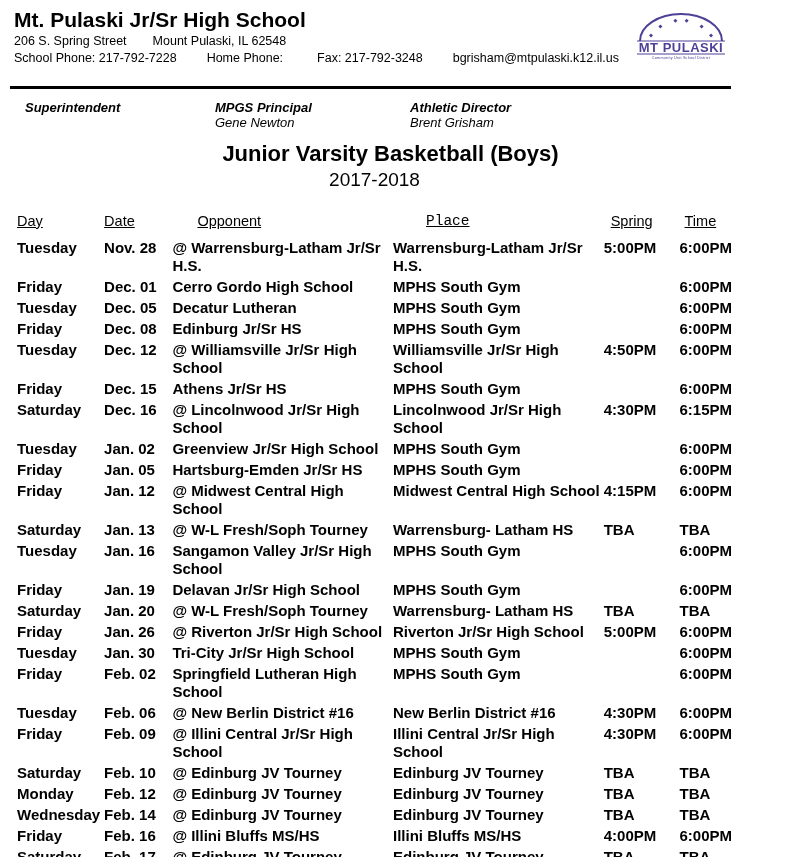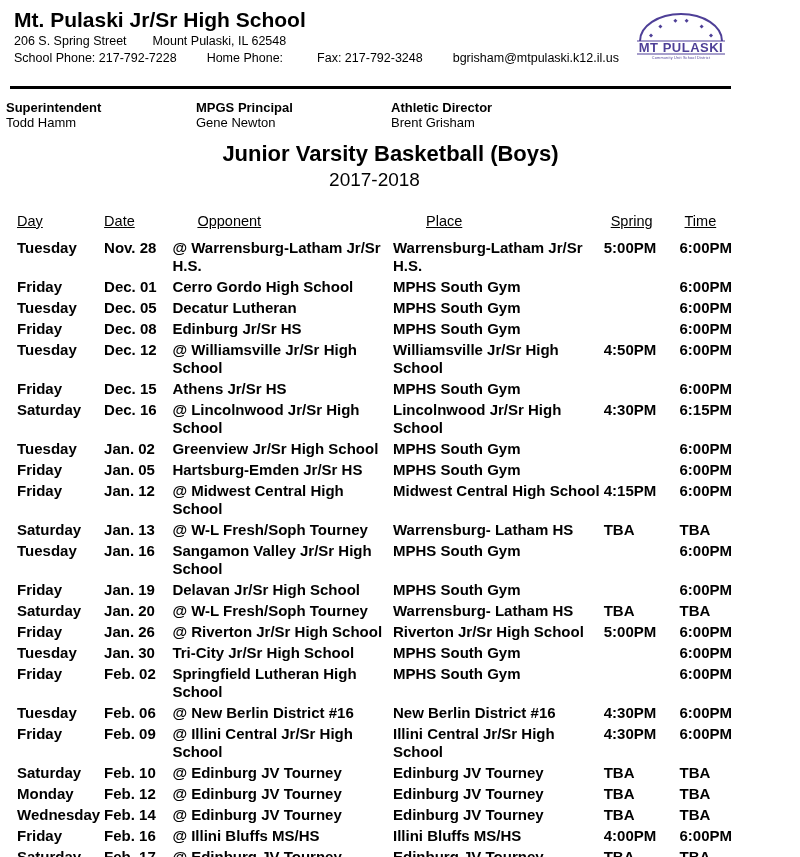--- a/index.html
+++ b/index.html
@@ -33,22 +33,23 @@
 
   .rule {
     margin: 21px 10px 0 10px;
     height: 3px; background: #000;
   }
 
   
   .staff-row {
     display: grid;
     grid-template-columns: 190px 195px 193px auto;
-    padding-left: 6px;
+    padding-left: 25px;
     margin-top: 11px;
+    font-style: italic;
   }
   .staff-title { font-size: 13px; line-height: 15px; font-weight: bold; }
   .staff-name  { font-size: 13px; line-height: 15px; }
 
   
   .doc-title {
     margin-top: 12px; text-align: center;
     font-size: 22px; line-height: 24px; font-weight: bold; padding-left: 40px;
   }
   .doc-season {
@@ -64,21 +65,21 @@
   }
   table.schedule th {
     font-weight: normal;
     text-decoration: underline;
     text-align: left;
     font-size: 14.5px;
     padding: 0 0 9px 0;
     vertical-align: top;
   }
   table.schedule th.h-opponent { padding-left: 25px; }
-  table.schedule th.h-place   { padding-left: 33px; }
+  table.schedule th.h-place   { padding-left: 33px; font-family: Liberation Mono, monospace; }
   table.schedule th.h-depart  { padding-left: 7px; }
   table.schedule th.h-time    { padding-left: 5px; }
   table.schedule td {
     font-weight: bold;
     vertical-align: top;
     padding: 0 4px 3px 0;
   }
   col.c-day      { width: 86px; }
   col.c-date     { width: 72px; }
   col.c-opponent { width: 234px; }
@@ -127,21 +128,20 @@
     </g>
     <text class="logo-text" x="48" y="43.5" text-anchor="middle">MT PULASKI</text>
     <text class="logo-tagline" x="48" y="51" text-anchor="middle">Community Unit School District</text>
   </svg>
 
   <div class="rule"></div>
 
   <div class="staff-row">
     <div>
       <div class="staff-title">Superintendent</div>
-      <div class="staff-name">Todd Hamm</div>
     </div>
     <div>
       <div class="staff-title">MPGS Principal</div>
       <div class="staff-name">Gene Newton</div>
     </div>
     <div>
       <div class="staff-title">Athletic Director</div>
       <div class="staff-name">Brent Grisham</div>
     </div>
   </div>

